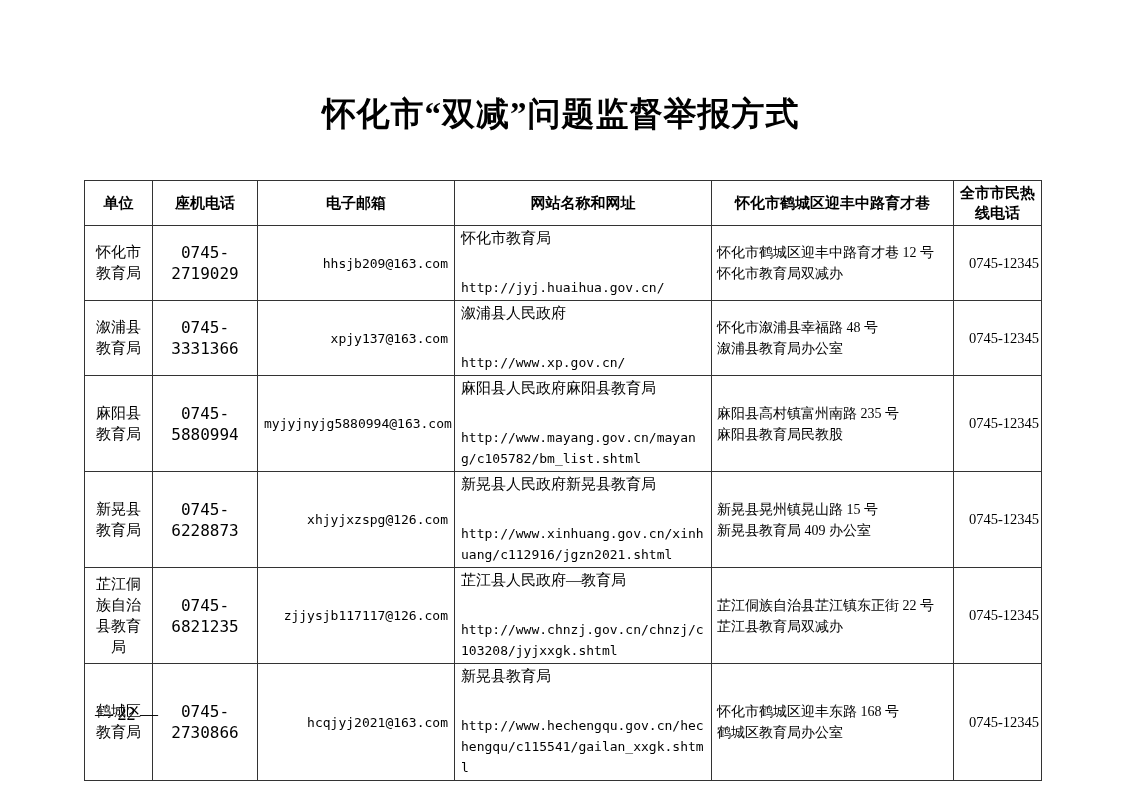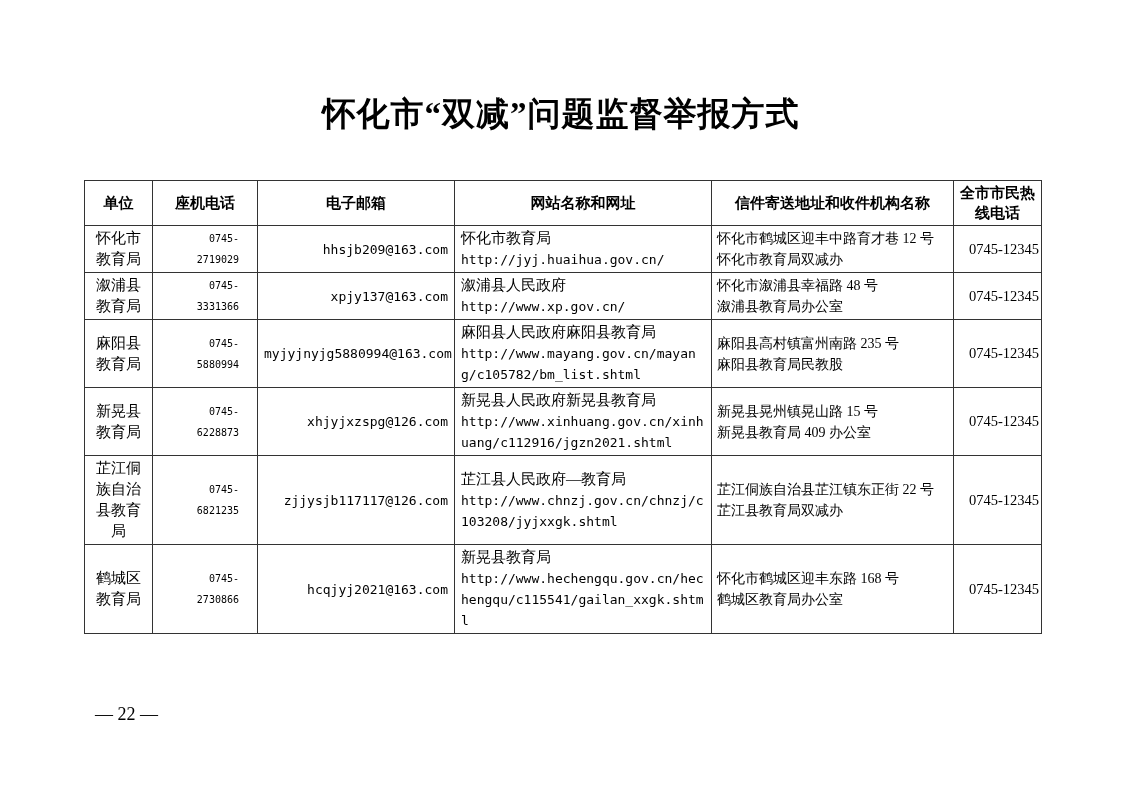--- a/index.html
+++ b/index.html
@@ -43,30 +43,31 @@
   .report-table th {
     font-family: "Liberation Sans", "DejaVu Sans", sans-serif;
     font-weight: 700;
     text-align: center;
     font-size: 15px;
     line-height: 20px;
     padding: 2px 3px;
   }
   
   td.c-unit   { text-align: center; padding: 2px 7px; }
-  td.c-phone  { text-align: right; padding: 2px 18px;
-                font-family: "DejaVu Sans Mono", monospace; font-size: 10px; }
+  td.c-phone  { text-align: center; padding: 2px 18px;
+                font-family: "DejaVu Sans Mono", monospace; font-size: 16px; }
   td.c-email  { text-align: right; padding: 2px 6px;
                 font-family: "DejaVu Sans Mono", monospace; font-size: 13px; }
   td.c-site   { text-align: left; padding: 2px 6px; }
   td.c-site .site-url {
     font-family: "DejaVu Sans Mono", monospace;
     font-size: 13px;
     line-height: 21px;
     word-break: break-all;
+    margin-top: 28px;
   }
   td.c-addr   { text-align: left; padding: 2px 5px; font-size: 14px; margin-left: 48px; }
   td.c-hotline{ text-align: right; padding: 2px 2px; font-size: 14.5px; }
   .page-number {
     position: absolute;
     top: 704px; left: 95px;
     font-size: 18px;
     font-family: "Liberation Serif", "DejaVu Serif", serif;
   }
 </style>
@@ -85,21 +86,21 @@
       <col style="width:257px">
       <col style="width:242px">
       <col style="width:88px">
     </colgroup>
     <thead>
       <tr style="height:43px">
         <th>单位</th>
         <th>座机电话</th>
         <th>电子邮箱</th>
         <th>网站名称和网址</th>
-        <th>信件寄送地址和收件机构名称</th>
+        <th>怀化市鹤城区迎丰中路育才巷</th>
         <th>全市市民热线电话</th>
       </tr>
     </thead>
     <tbody>
 
       <tr style="height:45px">
         <td class="c-unit">怀化市教育局</td>
         <td class="c-phone">0745-2719029</td>
         <td class="c-email">hhsjb209@163.com</td>
         <td class="c-site">

